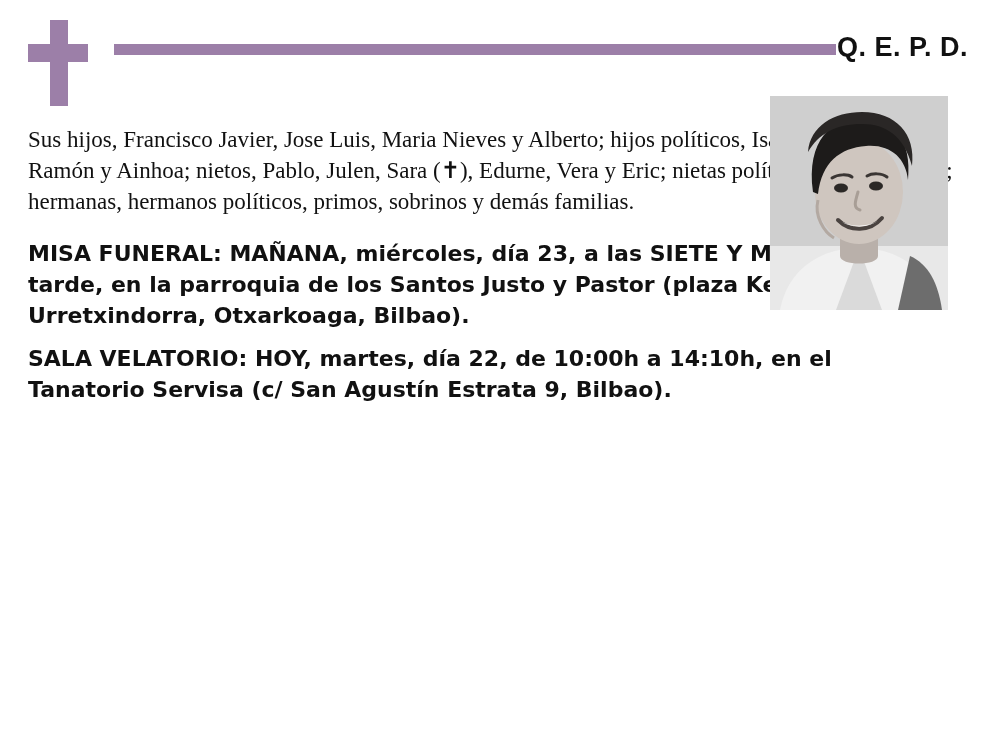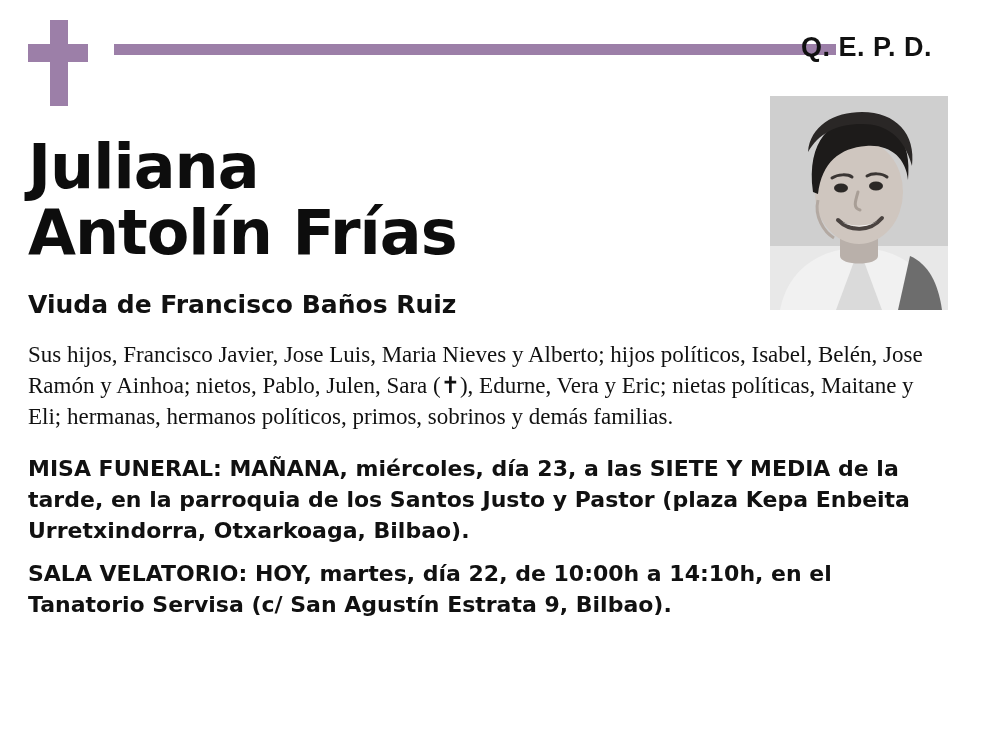--- a/index.html
+++ b/index.html
@@ -12,21 +12,21 @@
     height: 746px;
     font-family: "Liberation Sans", sans-serif;
     color: #111111;
     overflow: hidden;
   }
   .obituary {
     position: relative;
     width: 988px;
     height: 700px;
     box-sizing: border-box;
-    padding: 14px 56px 0 28px;
+    padding: 14px 20px 0 28px;
     background: #ffffff;
   }
 
   
   .header {
     position: relative;
     height: 90px;
   }
   .cross {
     position: absolute;
@@ -175,25 +175,20 @@
         <path d="M88 96 C85 106 83 112 90 114" stroke="#a89e96" stroke-width="3" fill="none" stroke-linecap="round"></path>
 
         <path d="M68 124 C80 136 100 136 112 122" stroke="#4a4340" stroke-width="4" fill="none" stroke-linecap="round"></path>
         <path d="M72 126 C82 132 98 132 108 125 C98 131 82 131 72 126 Z" fill="#ffffff"></path>
 
         <path d="M48 104 C44 120 54 136 64 142" stroke="#b3a9a2" stroke-width="3" fill="none"></path>
       </g>
     </svg>
   </div>
 
-  <div class="name-block">
-    <div class="name-line">Juliana</div>
-    <div class="name-line">Antolín Frías</div>
-    <div class="subtitle">Viuda de Francisco Baños Ruiz</div>
-  </div>
 
   <div class="body-text">
     <p class="para tight">Sus hijos, Francisco Javier, Jose Luis, Maria Nieves y Alberto; hijos políticos, Isabel, Belén, Jose Ramón y Ainhoa; nietos, Pablo, Julen, Sara (✝), Edurne, Vera y Eric; nietas políticas, Maitane y Eli; hermanas, hermanos políticos, primos, sobrinos y demás familias.</p>
     <p class="para-bold">MISA FUNERAL: MAÑANA, miércoles, día 23, a las SIETE Y MEDIA de la tarde, en la parroquia de los Santos Justo y Pastor (plaza Kepa Enbeita Urretxindorra, Otxarkoaga, Bilbao).</p>
     <p class="para-bold">SALA VELATORIO: HOY, martes, día 22, de 10:00h a 14:10h, en el Tanatorio Servisa (c/ San Agustín Estrata 9, Bilbao).</p>
   </div>
 
 </div>
 
 </body></html>

